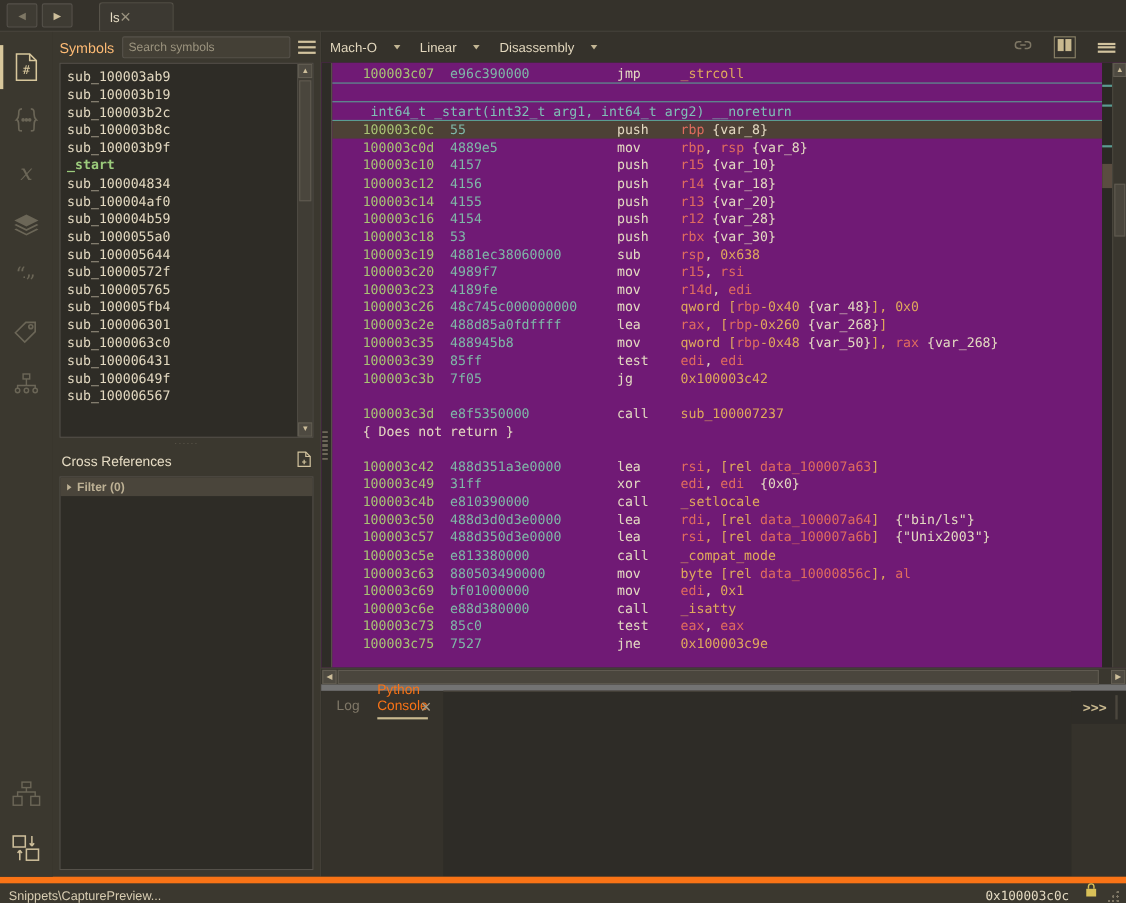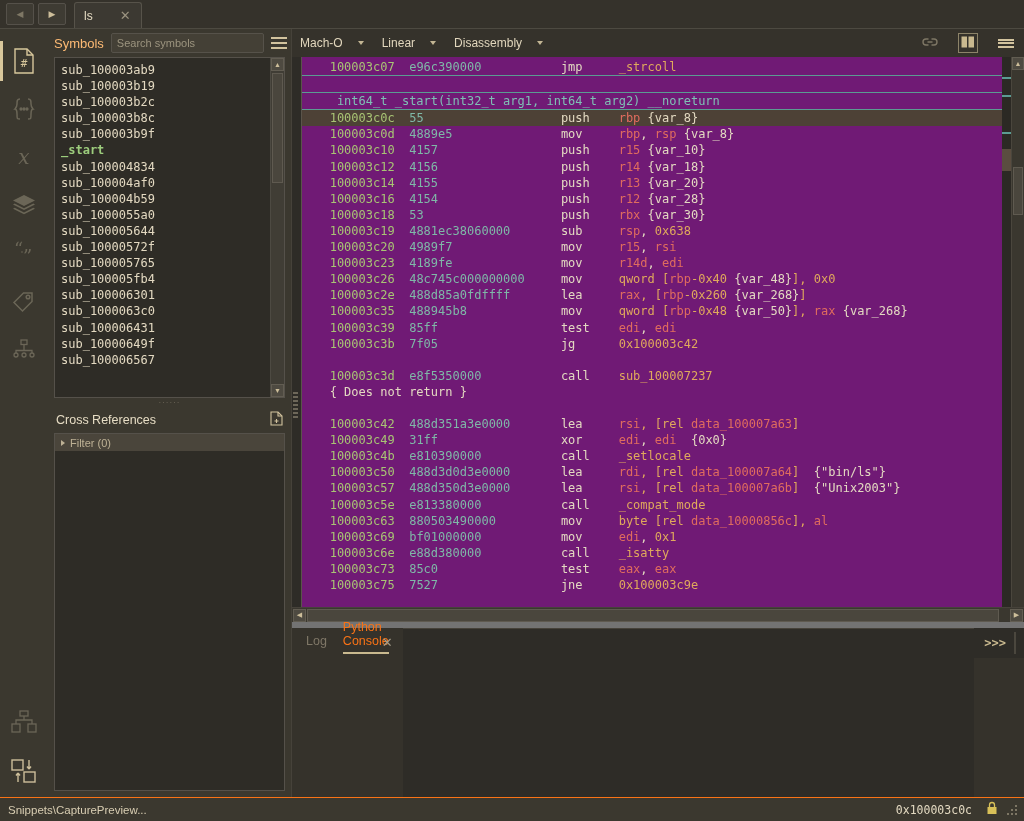--- a/index.html
+++ b/index.html
@@ -35,28 +35,28 @@
     border: 1px solid #55514a;
     border-radius: 2px;
     display: flex; align-items: center; justify-content: center;
     color: #cdbe9a;
     font-size: 9px;
   }
   .navbtn.dim { color: #7e7765; }
   .tab {
     height: 26px;
     min-width: 68px;
-    margin-left: 6px;
+    margin-left: 22px;
     background: #3c3932;
     border: 1px solid #57534a;
     border-bottom: none;
     border-radius: 3px 3px 0 0;
     display: flex; align-items: center;
     padding: 0 9px;
-    gap: 27px;
+    gap: 0;
     position: relative;
   }
   .tab .tab-label {
     color: #e6dcc4; font-size: 12px;
   }
   .tab .tab-close {
     color: #9a927f; font-size: 13px; line-height: 1;
   }
 
   
@@ -180,21 +180,21 @@
     display: flex; align-items: center; justify-content: space-between;
     padding: 0 8px 0 8px;
   }
   .xref-title { color: #e6dcc4; font-size: 12.5px; }
   .xref-body {
     margin: 0 6px 6px 6px;
     flex: 1 1 auto;
     background: #2e2c26;
     border: 1px solid #55514a;
     min-height: 0;
-    display: flex; flex-direction: column;
+    display: flex; flex-direction: column; font-weight: bold;
   }
   .xref-filter {
     height: 17px; flex: 0 0 17px;
     background: #4a453b;
     display: flex; align-items: center;
     gap: 5px;
     padding-left: 6px;
     color: #bdb195; font-size: 11px;
   }
   .tri { width: 0; height: 0; border-left: 4px solid #bdb195;
@@ -340,23 +340,23 @@
   .prompt { color: #c9b98f; font-family: "DejaVu Sans Mono", monospace; font-size: 12px; font-weight: bold; }
   .con-input {
     flex: 1 1 auto; height: 22px;
     background: #3a372f; border: 1px solid #4b473e;
   }
 
   
   .statusbar {
     height: 24px; flex: 0 0 24px;
     background: #3b382f;
-    display: flex; align-items: center;
+    display: flex; align-items: flex-end;
     padding: 0 6px 0 8px;
-    border-top: 1px solid #f97316;
+    border-top: 6px solid #f97316;
   }
   .status-left { color: #d8cdb2; font-size: 11.5px; }
   .status-spacer { flex: 1 1 auto; }
   .status-addr {
     color: #e3d9c1;
     font-family: "DejaVu Sans Mono", monospace;
     font-size: 11.5px;
     margin-right: 14px;
   }
   .grip {

